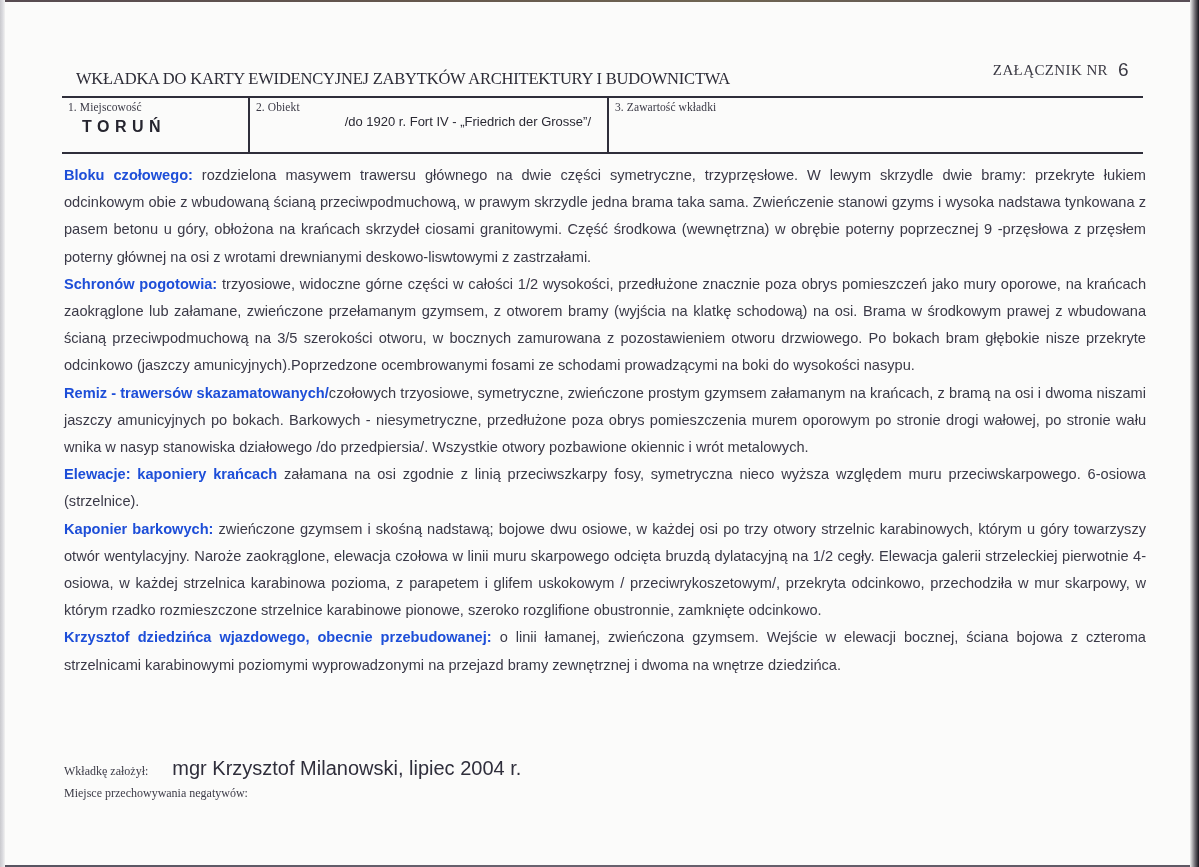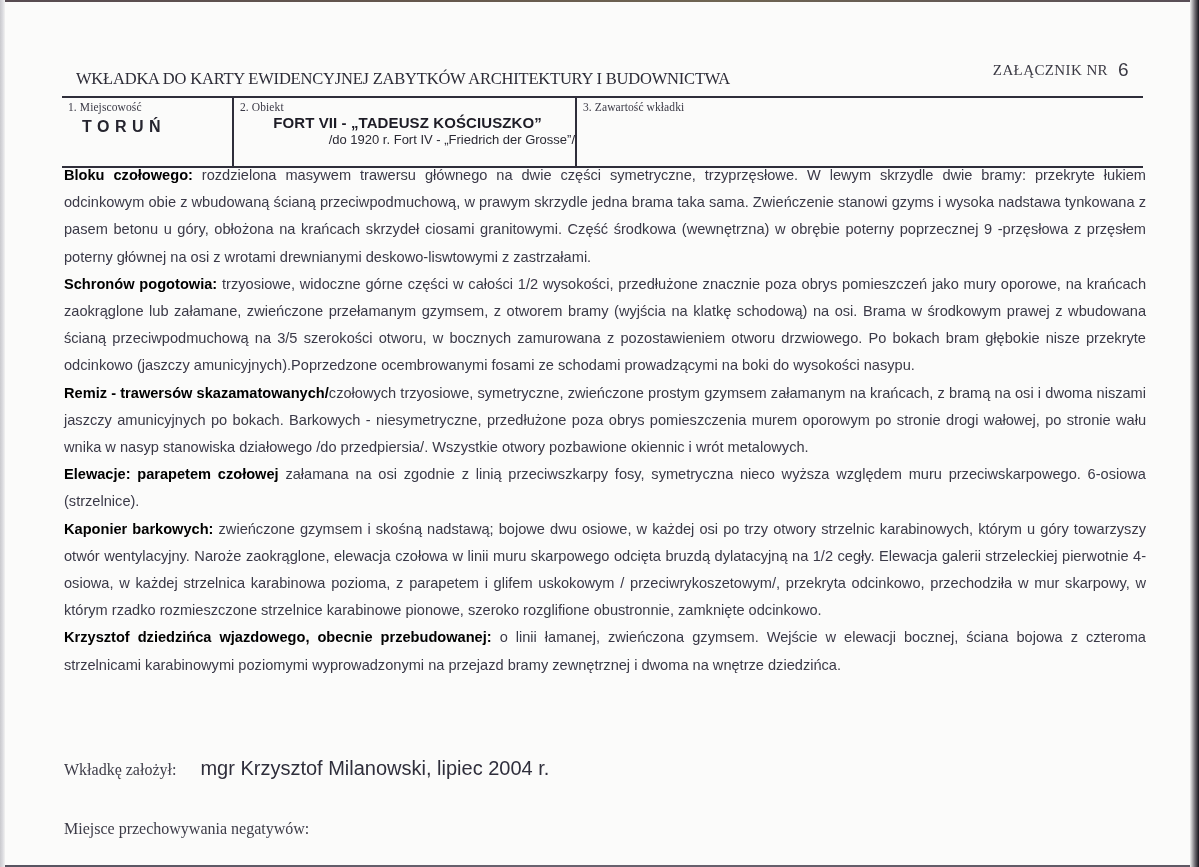--- a/index.html
+++ b/index.html
@@ -74,33 +74,33 @@
     color: #2c2b36;
     white-space: nowrap;
   }
 
   
   #info-table {
     position: absolute;
     left: 62px;
     top: 96px;
     width: 1081px;
-    height: 72px;
+    height: 58px;
     border-top: 2.5px solid #2f2e3a;
     border-bottom: 2.5px solid #2f2e3a;
     display: flex;
     box-sizing: border-box;
     background: transparent;
   }
   .tcell {
     position: relative;
     box-sizing: border-box;
     padding: 3px 0 0 6px;
   }
-  .tcell + .tcell { border-left: 2.2px solid #2f2e3a; }
+  .tcell + .tcell { border-left: 2.2px solid #2f2e3a; margin-left: 16px; }
   #cell-locality { width: 170px; }
   #cell-object   { width: 343px; }
   #cell-content  { flex: 1; }
 
   .cell-label {
     font-family: "Liberation Serif", serif;
     font-size: 11.5px;
     color: #3a3945;
     letter-spacing: .1px;
   }
@@ -142,40 +142,40 @@
     font-size: 14.6px;
     line-height: 27.2px;
     color: #3a3947;
     text-align: justify;
     text-justify: inter-word;
   }
   #body-text p {
     margin: 0;
   }
   #body-text b {
-    color: #000000;
+    color: #1d4ed8;
     font-weight: bold;
     margin-top: 38px;
   }
 
   
   #footer {
     position: absolute;
     left: 64px;
     top: 757px;
     width: 1000px;
   }
   .footer-row {
     display: flex;
     align-items: baseline;
   }
-  #footer-row-2 { margin-top: 40px; }
+  #footer-row-2 { margin-top: 6px; }
   .footer-label {
     font-family: "Liberation Serif", serif;
-    font-size: 16px;
+    font-size: 12px;
     color: #3c3b47;
   }
   #founder-value {
     font-size: 20px;
     color: #2f2e3b;
     margin-left: 24px;
   }
 </style>
 </head>
 <body>
@@ -195,35 +195,34 @@
 
   <div id="info-table">
 
     <div class="tcell" id="cell-locality">
       <div class="cell-label">1. Miejscowość</div>
       <div id="locality-value">TORUŃ</div>
     </div>
 
     <div class="tcell" id="cell-object">
       <div class="cell-label">2. Obiekt</div>
-      <div id="object-value-main">FORT VII - „TADEUSZ KOŚCIUSZKO”</div>
       <div id="object-value-sub">/do 1920 r. Fort IV - „Friedrich der Grosse”/</div>
     </div>
 
     <div class="tcell" id="cell-content">
       <div class="cell-label">3. Zawartość wkładki</div>
     </div>
 
   </div>
 
   <div id="body-text">
       <p><b>Bloku czołowego:</b><span> rozdzielona masywem trawersu głównego na dwie części  symetryczne, trzyprzęsłowe. W lewym skrzydle dwie bramy: przekryte łukiem odcinkowym obie z wbudowaną ścianą przeciwpodmuchową, w prawym skrzydle jedna brama taka sama. Zwieńczenie stanowi gzyms i wysoka nadstawa tynkowana z pasem betonu u góry, obłożona na krańcach skrzydeł ciosami granitowymi. Część środkowa (wewnętrzna) w obrębie poterny poprzecznej 9 -przęsłowa z przęsłem poterny głównej na osi z wrotami drewnianymi deskowo-liswtowymi z zastrzałami.</span></p>
       <p><b>Schronów pogotowia:</b><span> trzyosiowe, widoczne górne części w całości 1/2 wysokości, przedłużone znacznie poza obrys pomieszczeń jako mury oporowe, na krańcach zaokrąglone lub załamane, zwieńczone przełamanym gzymsem, z otworem bramy (wyjścia na klatkę schodową) na osi. Brama w środkowym prawej z wbudowana ścianą przeciwpodmuchową na 3/5 szerokości otworu, w bocznych zamurowana z pozostawieniem otworu drzwiowego. Po bokach bram głębokie nisze przekryte odcinkowo (jaszczy amunicyjnych).Poprzedzone ocembrowanymi fosami ze schodami prowadzącymi na boki do wysokości nasypu.</span></p>
       <p><b>Remiz - trawersów skazamatowanych/</b><span>czołowych trzyosiowe, symetryczne, zwieńczone prostym gzymsem załamanym na krańcach, z bramą na osi i dwoma niszami jaszczy amunicyjnych po bokach. Barkowych - niesymetryczne, przedłużone poza obrys pomieszczenia murem oporowym po stronie drogi wałowej, po stronie wału wnika w nasyp stanowiska działowego /do przedpiersia/. Wszystkie otwory pozbawione okiennic i wrót metalowych.</span></p>
-      <p><b>Elewacje: parapetem czołowej</b><span> załamana na osi zgodnie z linią przeciwszkarpy fosy, symetryczna nieco wyższa względem muru przeciwskarpowego. 6-osiowa (strzelnice).</span></p>
+      <p><b>Elewacje: kaponiery krańcach</b><span> załamana na osi zgodnie z linią przeciwszkarpy fosy, symetryczna nieco wyższa względem muru przeciwskarpowego. 6-osiowa (strzelnice).</span></p>
       <p><b>Kaponier barkowych:</b><span> zwieńczone gzymsem i skośną nadstawą; bojowe dwu osiowe, w każdej osi po trzy otwory strzelnic karabinowych, którym u góry towarzyszy otwór wentylacyjny. Naroże zaokrąglone, elewacja czołowa w linii muru skarpowego odcięta bruzdą dylatacyjną na 1/2 cegły. Elewacja galerii strzeleckiej pierwotnie 4-osiowa, w każdej strzelnica karabinowa pozioma, z parapetem i glifem uskokowym / przeciwrykoszetowym/, przekryta odcinkowo, przechodziła w mur skarpowy, w którym rzadko rozmieszczone strzelnice karabinowe pionowe, szeroko rozglifione obustronnie, zamknięte odcinkowo.</span></p>
       <p><b>Krzysztof dziedzińca wjazdowego, obecnie przebudowanej:</b><span> o linii łamanej, zwieńczona gzymsem. Wejście w elewacji bocznej, ściana bojowa z czteroma strzelnicami karabinowymi poziomymi wyprowadzonymi na przejazd bramy zewnętrznej i dwoma na wnętrze dziedzińca.</span></p>
     </div>
 
   <div id="footer">
     <div class="footer-row" id="footer-row-1">
       <span class="footer-label">Wkładkę założył:</span>
       <span id="founder-value">mgr Krzysztof Milanowski, lipiec 2004 r.</span>
     </div>
     <div class="footer-row" id="footer-row-2">

